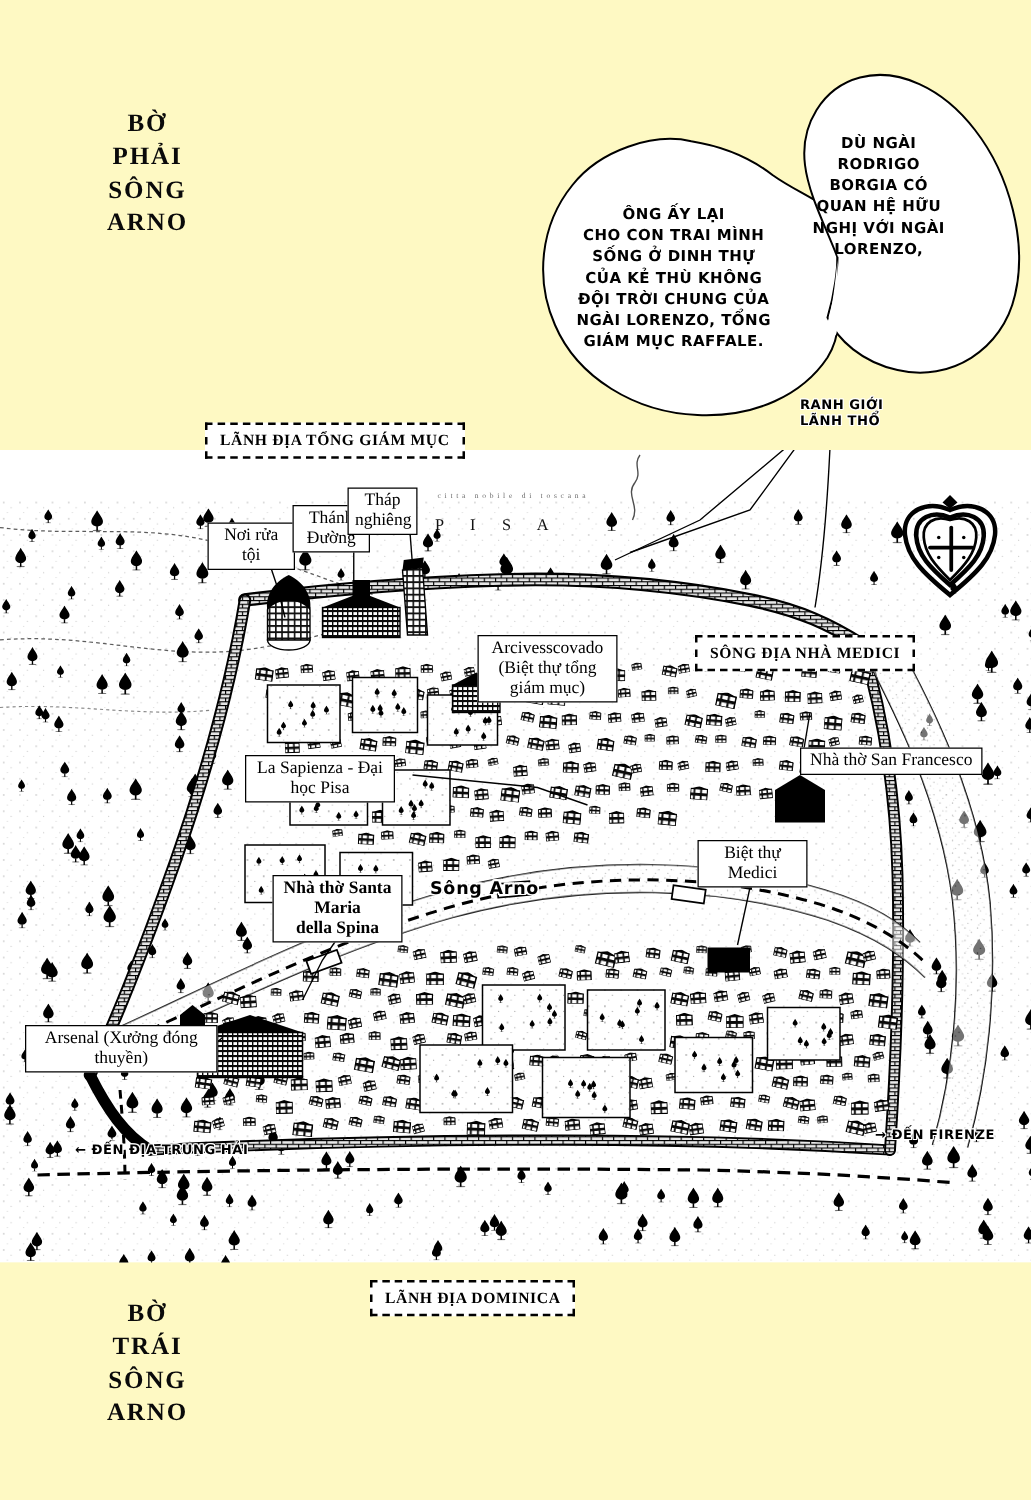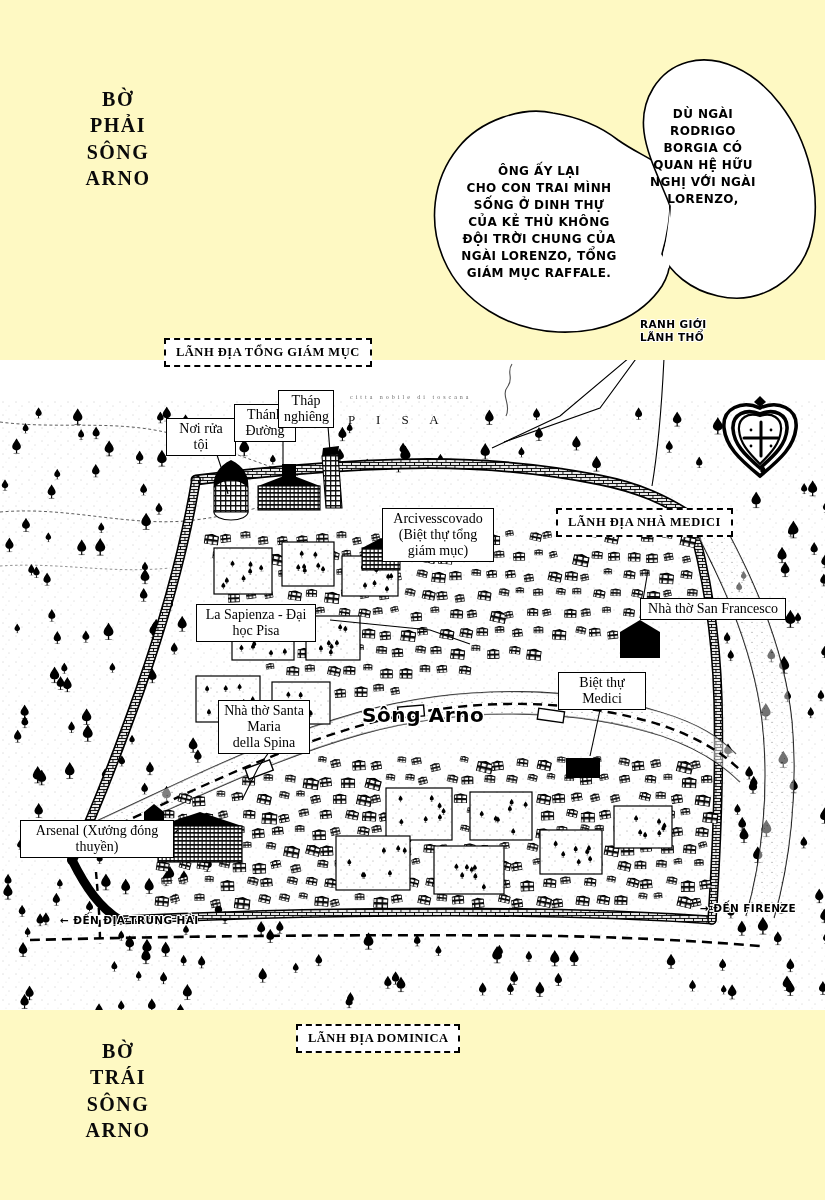--- a/index.html
+++ b/index.html
@@ -58,22 +58,22 @@
   #pisa-title{
     position:absolute;left:348px;top:12px;
     font-family:Liberation Serif, serif;font-size:13px;font-weight:400;
     letter-spacing:9px;color:#111;margin-top:40px;
   }
   #pisa-sub{
     position:absolute;left:350px;top:34px;font-size:6px;letter-spacing:3px;
     color:#333;font-family:"Liberation Serif",serif;opacity:.75;
   }
   #river-label{
-    position:absolute;left:362px;top:343px;
-    font-family:"DejaVu Sans",sans-serif;font-weight:700;font-size:20px;
+    position:absolute;left:344px;top:343px;
+    font-family:"DejaVu Sans",sans-serif;font-weight:700;font-size:14px;
     letter-spacing:.6px;color:#000;text-shadow:
       1.2px 0 #fff,-1.2px 0 #fff,0 1.2px #fff,0 -1.2px #fff,
       1.2px 1.2px #fff,-1.2px -1.2px #fff,1.2px -1.2px #fff,-1.2px 1.2px #fff;
   }
   #bottom-dashbox{left:296px;top:1024px;}
 </style>
 </head>
 <body>
 
 <div id="page">
@@ -1062,40 +1062,40 @@
 
     </svg>
 
     <div id="pisa-title">P I S A</div>
     <div id="pisa-sub">citta  nobile  di  toscana</div>
 
     <div id="river-label">Sông Arno</div>
 
     <div class="dashbox" style="left:164px;top:-22px;">LÃNH ĐỊA TỔNG GIÁM MỤC</div>
 
-    <div class="dashbox" style="left:556px;top:148px;">LÃNH ĐỊA NHÀ MEDICI</div>
+    <div class="dashbox" style="left:556px;top:148px;">SÔNG ĐỊA NHÀ MEDICI</div>
 
     <div class="lbl" style="left:166px;top:58px;width:70px;">Nơi rửa tội</div>
 
     <div class="lbl" style="left:234px;top:44px;width:62px;">Thánh
 Đường</div>
 
     <div class="lbl" style="left:278px;top:30px;width:56px;">Tháp
 nghiêng</div>
 
     <div class="lbl" style="left:382px;top:148px;width:112px;">Arcivesscovado
 (Biệt thự tổng giám mục)</div>
 
     <div class="lbl" style="left:640px;top:198px;width:146px;margin-top:40px;">Nhà thờ San Francesco</div>
 
     <div class="lbl" style="left:558px;top:312px;width:88px;">Biệt thự Medici</div>
 
     <div class="lbl" style="left:196px;top:244px;width:120px;">La Sapienza - Đại học Pisa</div>
 
-    <div class="lbl" style="left:218px;top:340px;width:92px;">Nhà thờ Santa Maria
+    <div class="lbl" style="left:218px;top:340px;width:104px;font-weight:bold;">Nhà thờ Santa Maria
 della Spina</div>
 
     <div class="lbl" style="left:20px;top:460px;width:154px;">Arsenal (Xưởng đóng thuyền)</div>
 
     <div class="plainlbl" style="left:640px;top:-42px;">RANH GIỚI
 LÃNH THỔ</div>
 
     <div class="plainlbl" style="left:60px;top:554px;">← ĐẾN ĐỊA TRUNG HẢI</div>
 
     <div class="plainlbl" style="left:700px;top:542px;">→ ĐẾN FIRENZE</div>

